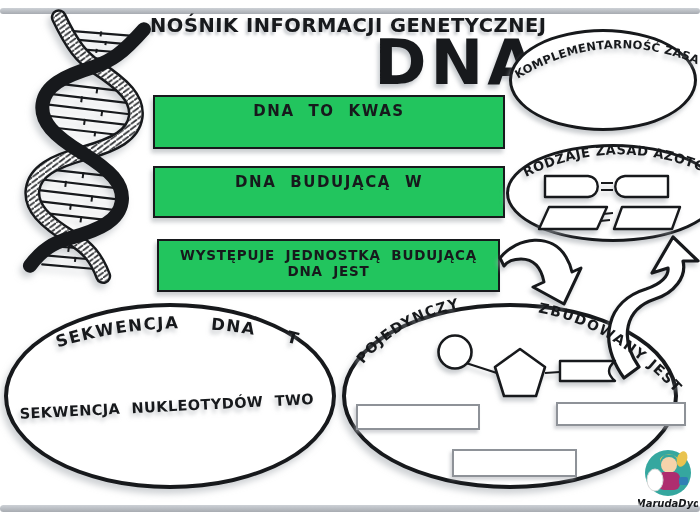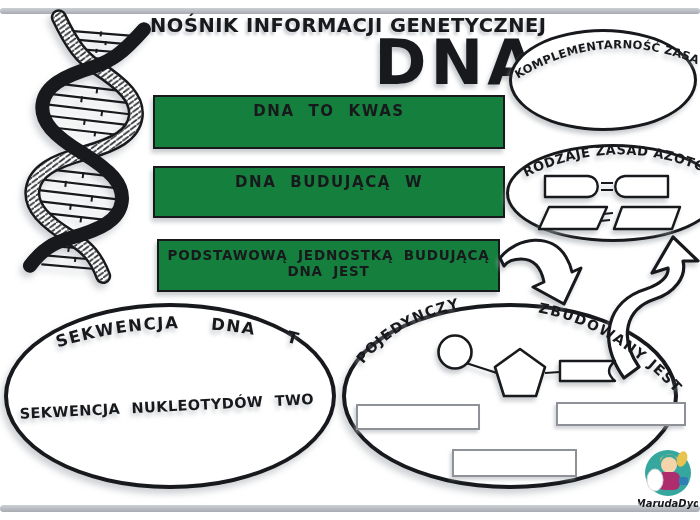--- a/index.html
+++ b/index.html
@@ -15,21 +15,21 @@
     position:absolute;left:150px;top:14px;width:390px;text-align:center;
     font-size:19.5px;font-weight:bold;letter-spacing:.5px;
     text-shadow:-2px 3px 3px rgba(165,170,176,.6);white-space:nowrap;
   }
   .heading{
     position:absolute;left:150px;top:30px;width:390px;text-align:right;
     font-size:63px;font-weight:800;letter-spacing:4px;line-height:1.05;
     text-shadow:-2px 4px 4px rgba(165,170,176,.65);
   }
   .prompt-box{
-    position:absolute;background:#15803d;border:2.5px solid #17191c;
+    position:absolute;background:#22c55e;border:2.5px solid #17191c;
     box-sizing:border-box;text-align:center;
   }
   .prompt-box .lbl{
     margin-top:5px;font-weight:bold;font-size:15px;letter-spacing:1.6px;word-spacing:7px;
   }
   #box3 .lbl{font-size:13.5px;letter-spacing:.8px;word-spacing:5px;margin-top:6px;}
   .bubble{
     position:absolute;background:#fff;border-radius:50%;box-sizing:border-box;
     border:3px solid #17191c;
   }
@@ -81,21 +81,21 @@
     </g>
   </svg>
 
   <div id="box1" class="prompt-box soft" style="left:153px;top:95px;width:352px;height:54px;">
     <div class="lbl">DNA TO KWAS</div>
   </div>
   <div id="box2" class="prompt-box soft" style="left:153px;top:166px;width:352px;height:52px;">
     <div class="lbl">DNA BUDUJĄCĄ W</div>
   </div>
   <div id="box3" class="prompt-box soft" style="left:157px;top:239px;width:343px;height:53px;">
-    <div class="lbl">PODSTAWOWĄ JEDNOSTKĄ BUDUJĄCĄ DNA JEST</div>
+    <div class="lbl">WYSTĘPUJE JEDNOSTKĄ BUDUJĄCĄ DNA JEST</div>
   </div>
 
   <div class="bubble soft" style="left:509px;top:29px;width:188px;height:102px;"></div>
   <div class="bubble soft" style="left:506px;top:144px;width:214px;height:98px;"></div>
   <div class="bubble thick soft2" style="left:4px;top:303px;width:332px;height:186px;"></div>
   <div class="bubble thick soft2" style="left:342px;top:303px;width:336px;height:186px;"></div>
 
   <div class="answer-box" style="left:356px;top:404px;width:124px;height:26px;"></div>
   <div class="answer-box" style="left:556px;top:402px;width:130px;height:24px;"></div>
   <div class="answer-box" style="left:452px;top:449px;width:125px;height:28px;"></div>

